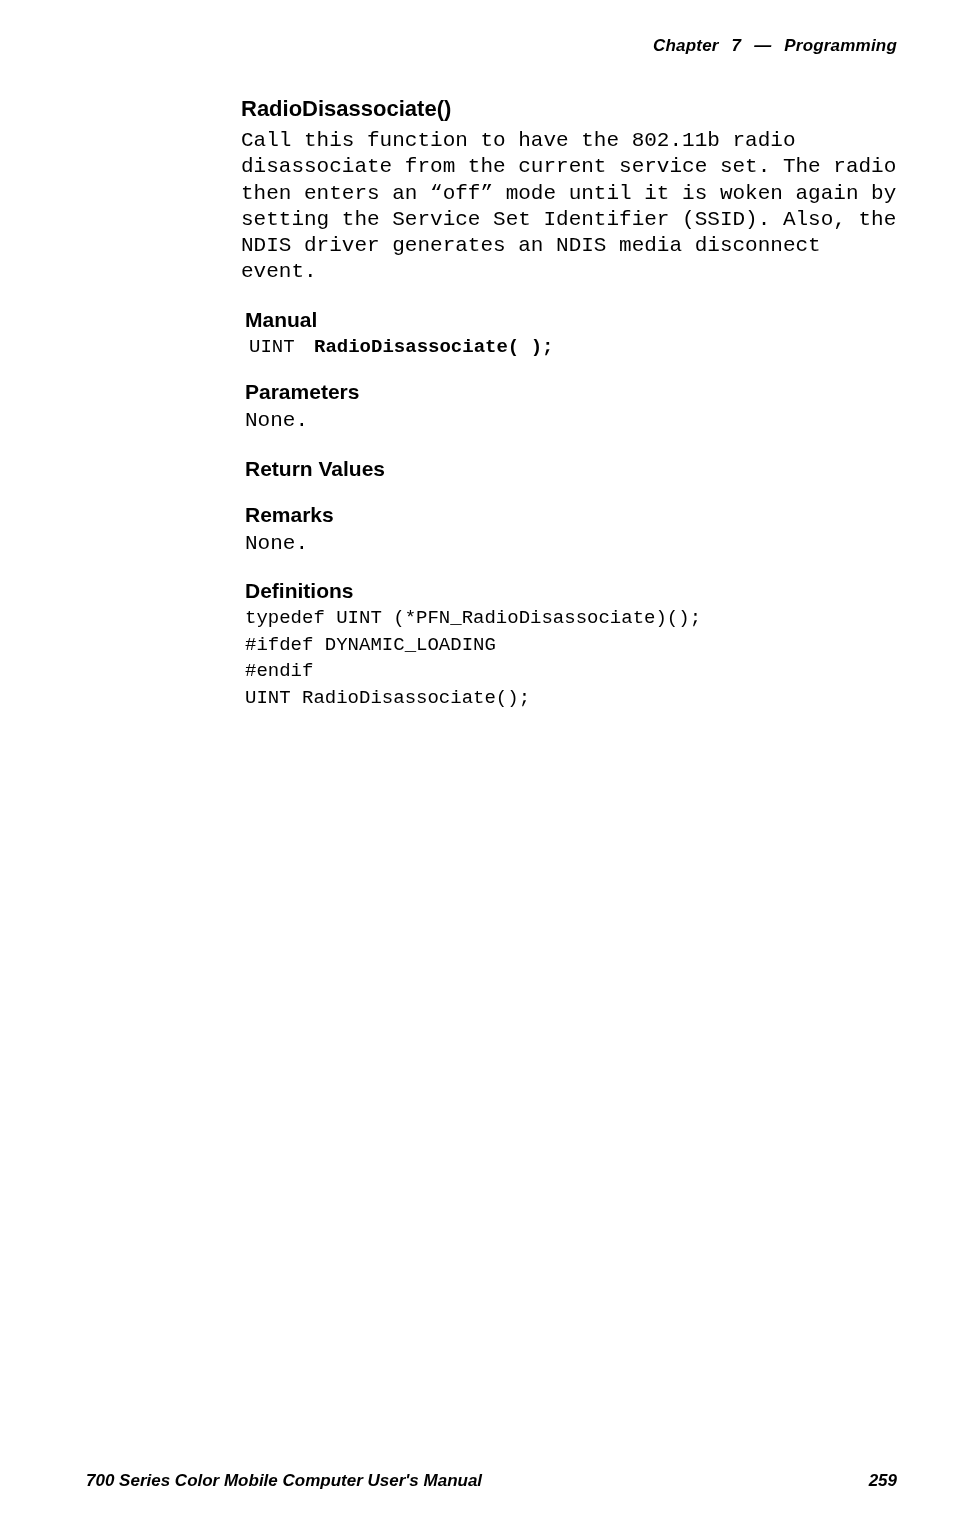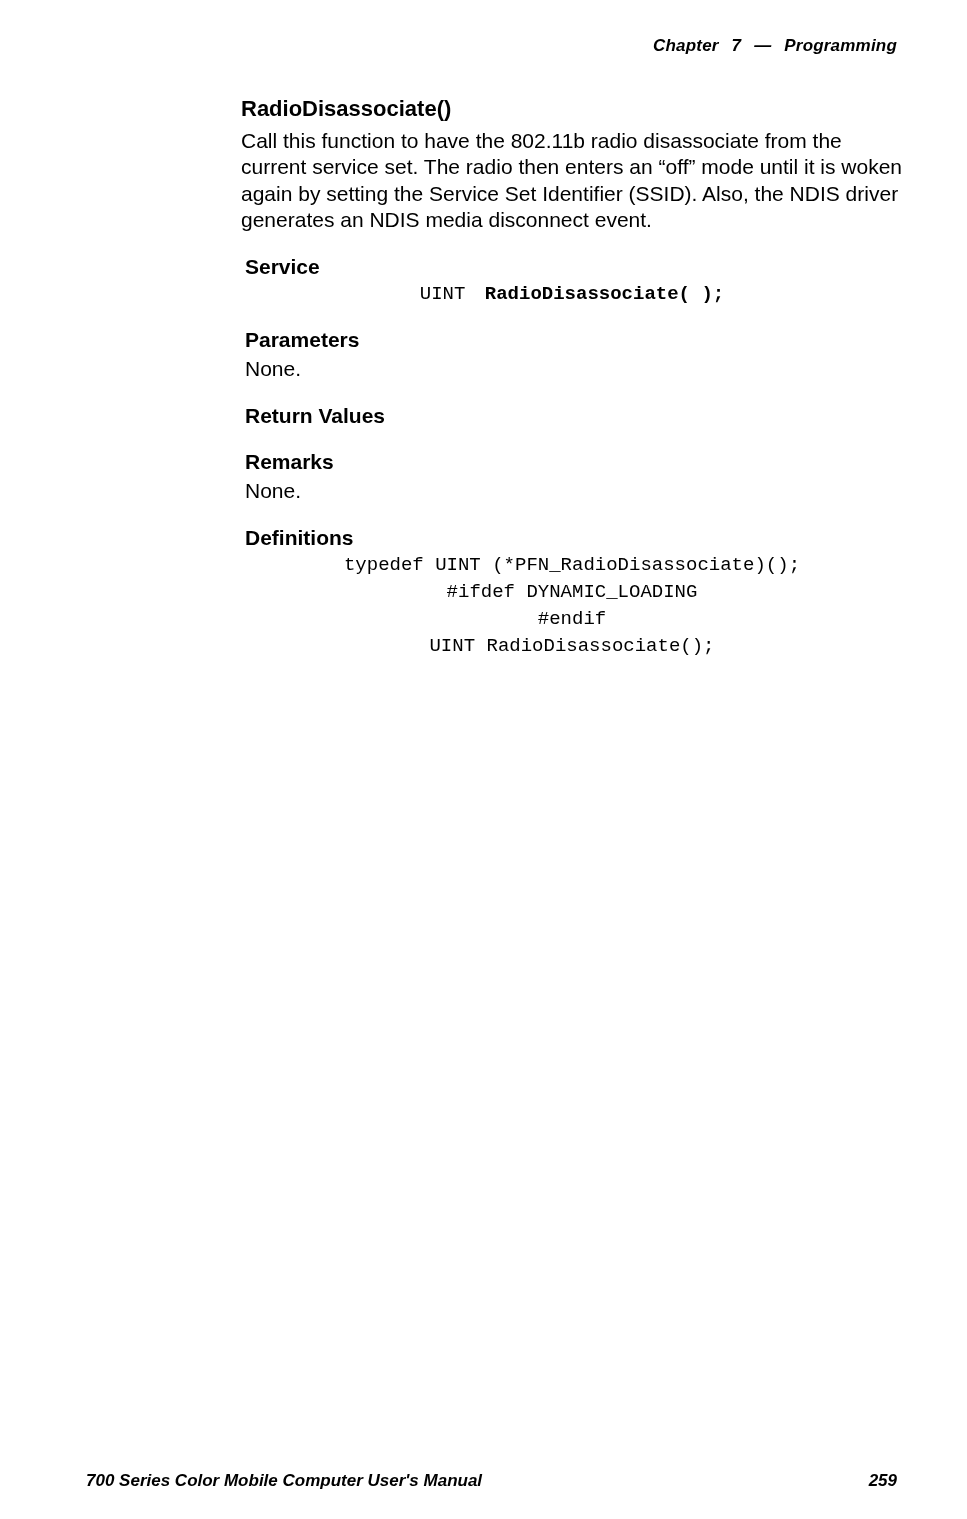--- a/index.html
+++ b/index.html
@@ -31,37 +31,36 @@
       left: 225px;
       right: 64px;
     }
     .main-title {
       font-family: Arial, Helvetica, sans-serif;
       font-weight: bold;
       font-size: 22px;
       margin-bottom: 6px;
     }
     .body-text {
-      font-family: Liberation Sans, sans-serif;
+      font-family: Liberation Mono, monospace;
       font-size: 21px;
       line-height: 1.25;
       margin-bottom: 22px;
     }
     .section-heading {
       font-family: Arial, Helvetica, sans-serif;
       font-weight: bold;
       font-size: 21px;
       margin-bottom: 2px;
     }
     .code-line {
       font-family: 'Courier New', Courier, monospace;
       font-size: 19px;
       line-height: 1.2;
       white-space: pre;
-      text-align: center;
     }
     .code-bold {
       font-weight: bold;
     }
     .section-block {
       margin-bottom: 22px;
     }
     .footer {
       position: absolute;
       bottom: 28px;
@@ -83,21 +82,21 @@
   <span>7</span>
   <span>—</span>
   <span>Programming</span>
 </div>
 
 <div class="content">
   <div class="main-title">RadioDisassociate()</div>
   <div class="body-text">Call this function to have the 802.11b radio disassociate from the current service set. The radio then enters an “off” mode until it is woken again by setting the Service Set Identifier (SSID). Also, the NDIS driver generates an NDIS media disconnect event.</div>
 
   <div class="section-block">
-    <div class="section-heading">Service</div>
+    <div class="section-heading">Manual</div>
     <div class="code-line"><span>UINT </span><span class="code-bold">RadioDisassociate( );</span></div>
   </div>
 
   <div class="section-block">
     <div class="section-heading">Parameters</div>
     <div class="body-text" style="margin-bottom:0;">None.</div>
   </div>
 
   <div class="section-block">
     <div class="section-heading">Return Values</div>

